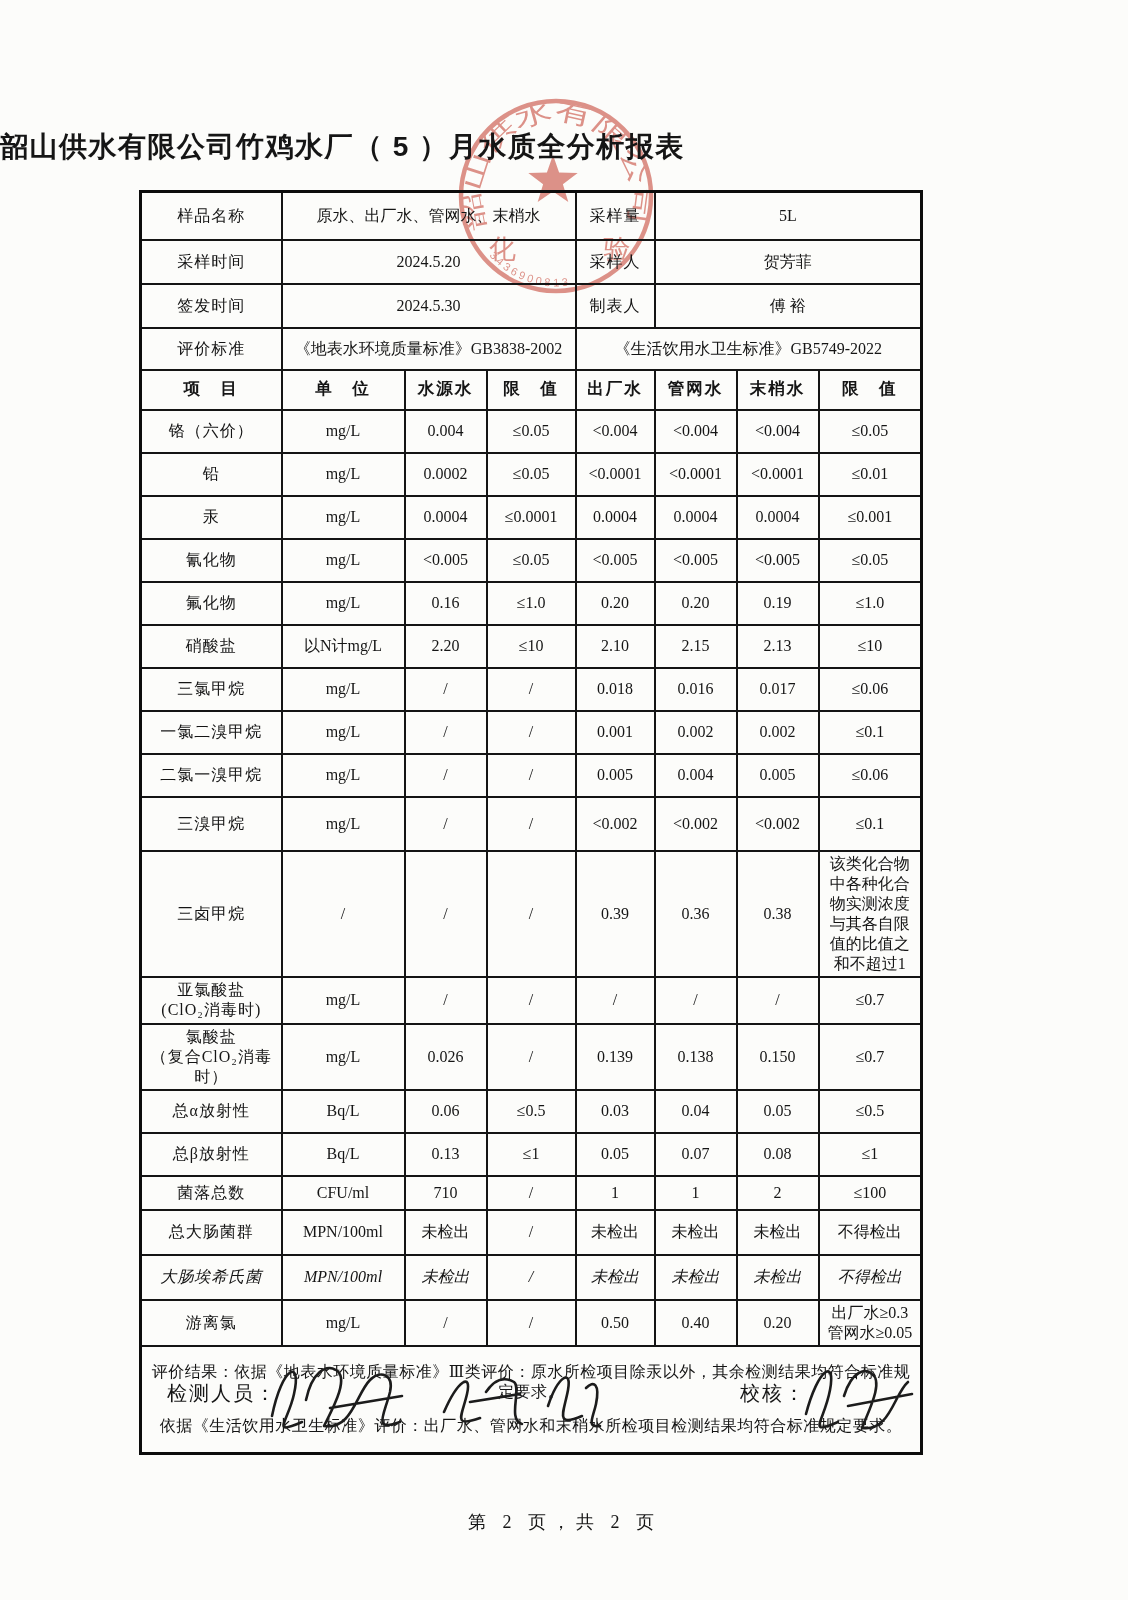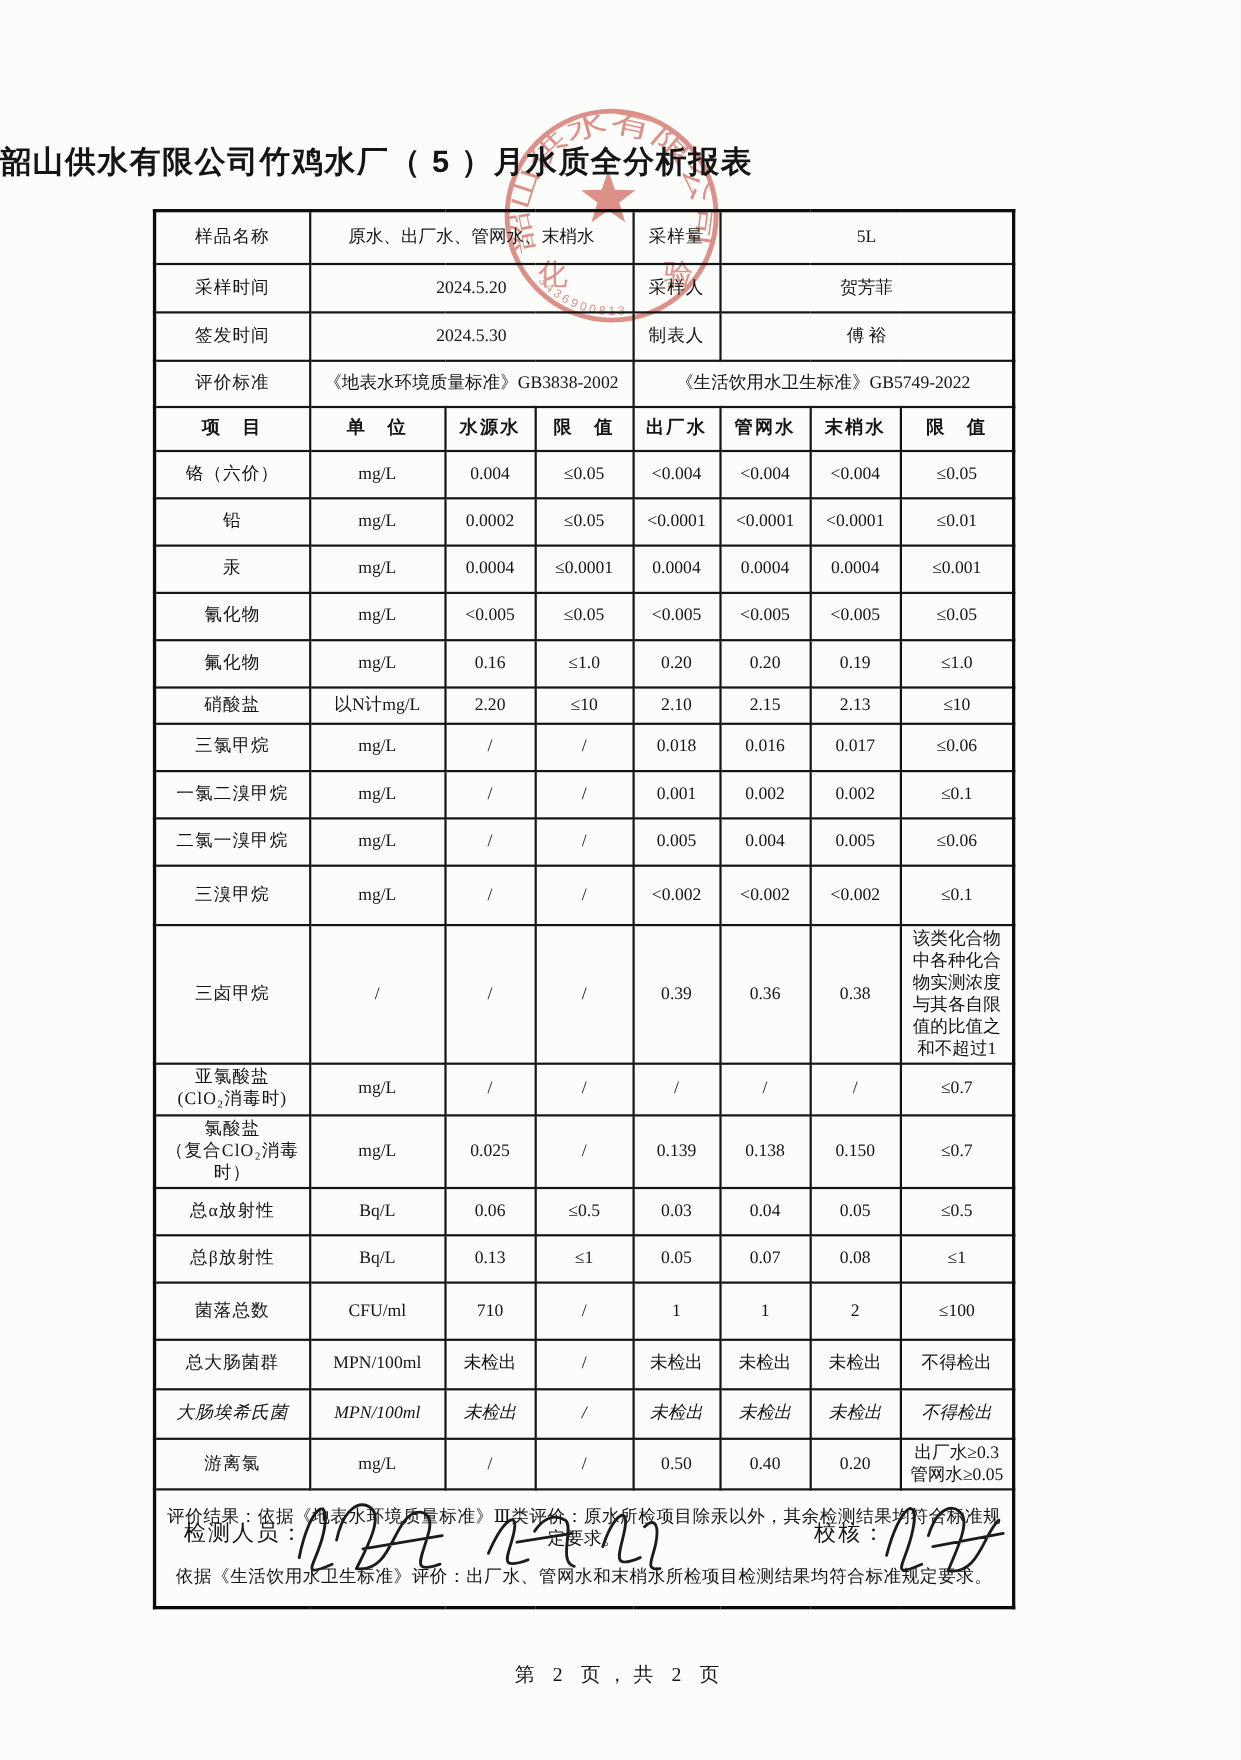--- a/index.html
+++ b/index.html
@@ -163,21 +163,21 @@
         <tr style="height: 43px;">
           <td class="lbl">氟化物</td>
           <td>mg/L</td>
           <td>0.16</td>
           <td>≤1.0</td>
           <td>0.20</td>
           <td>0.20</td>
           <td>0.19</td>
           <td>≤1.0</td>
         </tr>
-        <tr style="height: 33px;">
+        <tr style="height: 43px;">
           <td class="lbl">硝酸盐</td>
           <td>以N计mg/L</td>
           <td>2.20</td>
           <td>≤10</td>
           <td>2.10</td>
           <td>2.15</td>
           <td>2.13</td>
           <td>≤10</td>
         </tr>
         <tr style="height: 43px;">
@@ -238,21 +238,21 @@
           <td>/</td>
           <td>/</td>
           <td>/</td>
           <td>/</td>
           <td>≤0.7</td>
         </tr>
         <tr style="height: 47px;">
           <td class="lbl">氯酸盐
 （复合ClO₂消毒时）</td>
           <td>mg/L</td>
-          <td>0.025</td>
+          <td>0.026</td>
           <td>/</td>
           <td>0.139</td>
           <td>0.138</td>
           <td>0.150</td>
           <td>≤0.7</td>
         </tr>
         <tr style="height: 43px;">
           <td class="lbl">总α放射性</td>
           <td>Bq/L</td>
           <td>0.06</td>
@@ -265,21 +265,21 @@
         <tr style="height: 43px; border-radius: 13px;">
           <td class="lbl">总β放射性</td>
           <td>Bq/L</td>
           <td>0.13</td>
           <td>≤1</td>
           <td>0.05</td>
           <td>0.07</td>
           <td>0.08</td>
           <td>≤1</td>
         </tr>
-        <tr style="height: 52px;">
+        <tr style="height: 34px;">
           <td class="lbl">菌落总数</td>
           <td>CFU/ml</td>
           <td>710</td>
           <td>/</td>
           <td>1</td>
           <td>1</td>
           <td>2</td>
           <td>≤100</td>
         </tr>
         <tr style="height: 45px;">

